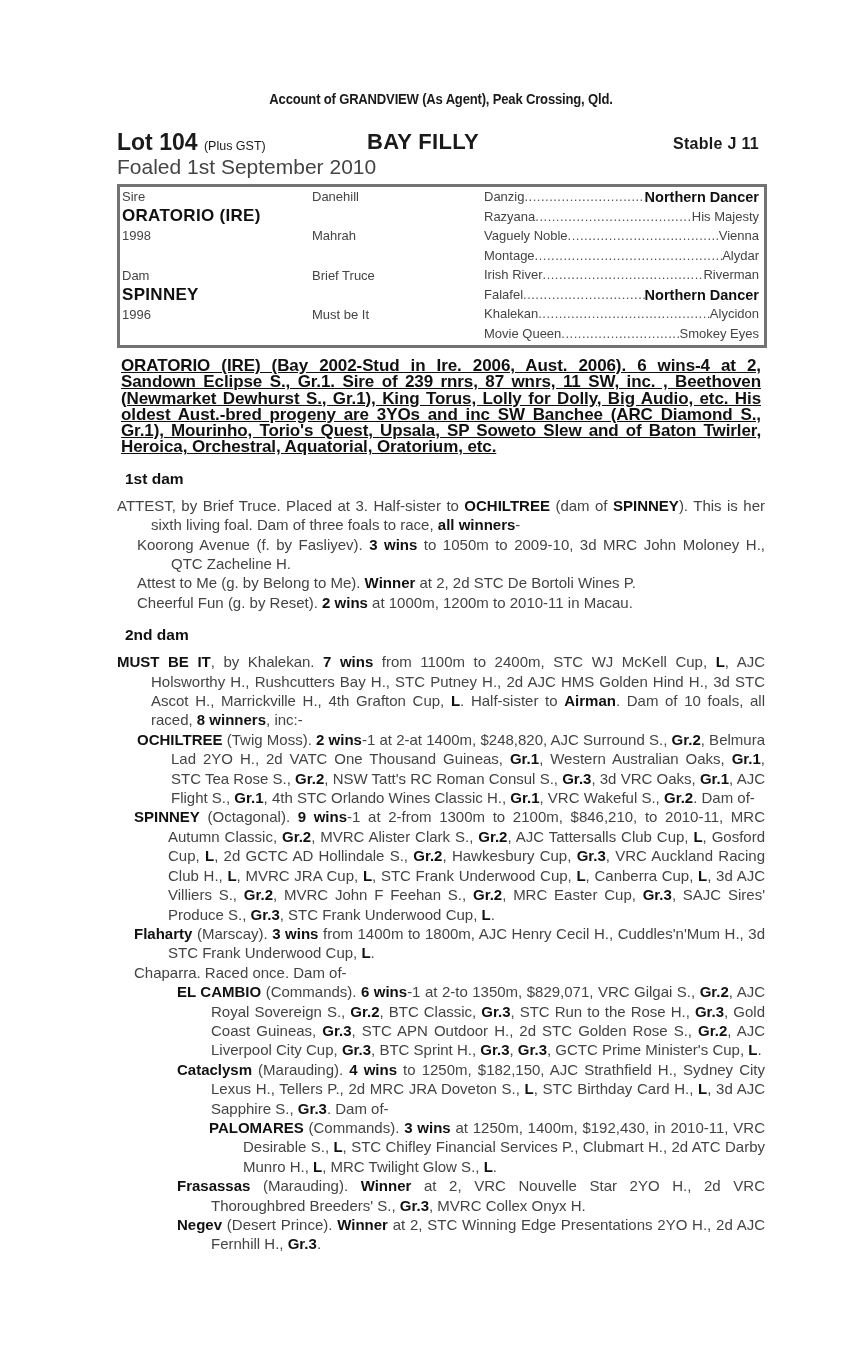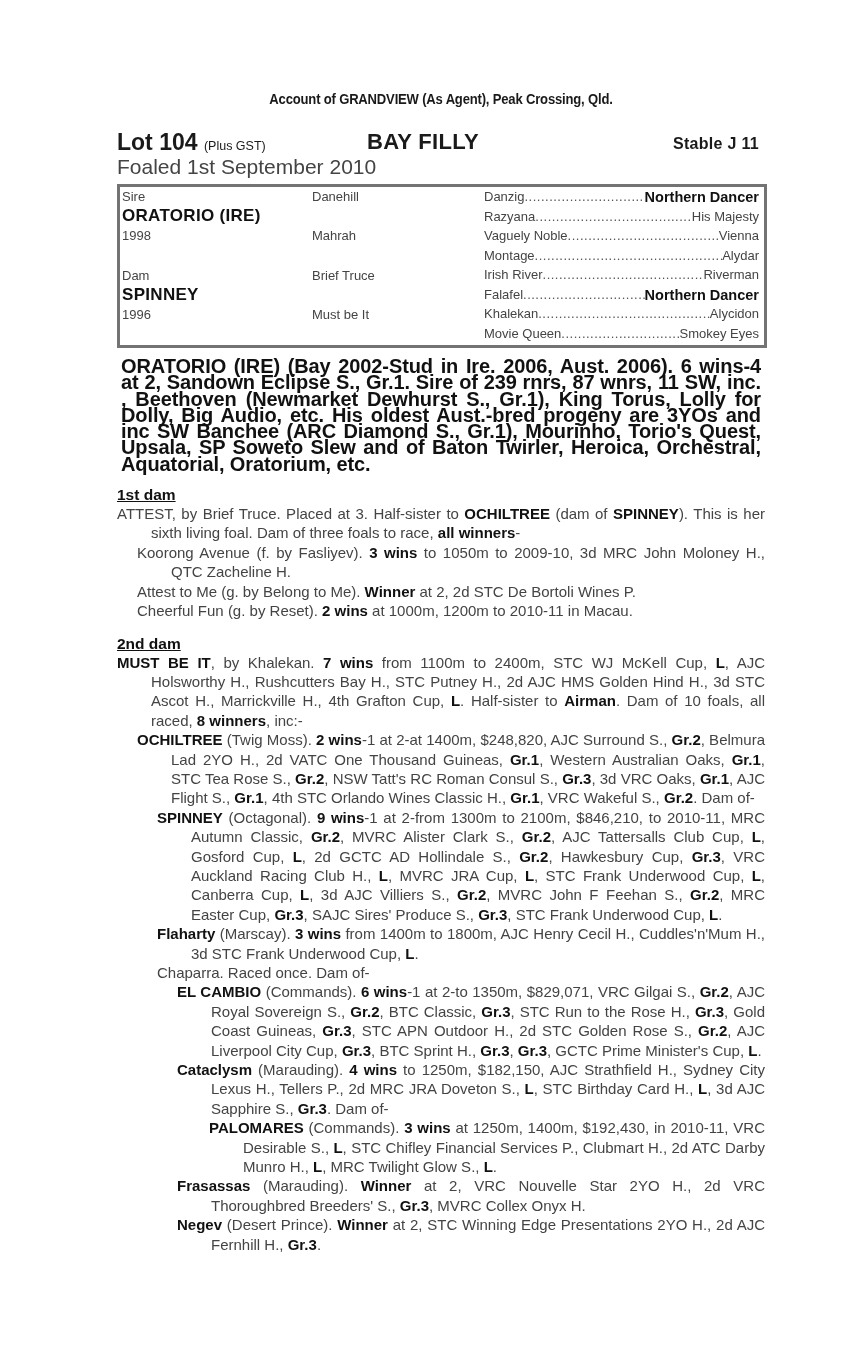--- a/index.html
+++ b/index.html
@@ -19,27 +19,27 @@
   .brand-mark { display:inline-block; position:relative; width:16px; height:16px; vertical-align:-2px; margin:0 2px; }
   .ped { margin-top:6px; border:3px solid #737373; width:644px; height:158px; position:relative; font-size:13px; color:#444; }
   .ped .cell { position:absolute; line-height:20px; white-space:nowrap; }
   .ped .big { font-weight:bold; font-size:17px; color:#111; letter-spacing:0.3px; }
   .ped .gg { left:364px; width:275px; display:flex;justify-content:space-between; }
   .ped .gg .l { flex:0 0 auto; }
   .ped .gg .dots { flex:1 1 auto; overflow:hidden; white-space:nowrap; color:#555; }
   .ped .gg .dots::before { content:"..................................................................................................................."; letter-spacing:0.5px; }
   .ped .gg .r { flex:0 0 auto; }
   .ped .gg .r.b { font-weight:bold; color:#111; font-size:14.5px; }
-  .sireblurb { margin-top:10px; font-weight:bold; font-size:20px; line-height:16.3px; text-align:justify; color:#111;
-               padding:0 4px; letter-spacing:-0.1px; }
+  .sireblurb { margin-top:10px; font-weight:bold; font-size:17px; line-height:16.3px; text-align:justify; color:#111;
+               padding:0 4px; letter-spacing:-0.1px;text-decoration:underline; }
   .sec { margin-top:14px; font-size:15px; line-height:19.4px; color:#444; }
-  .sec h3 { margin:0; font-size:15.5px; font-weight:bold; color:#111; line-height:18px;text-decoration:underline; }
+  .sec h3 { margin:8px; font-size:15.5px; font-weight:bold; color:#111; line-height:18px; }
   .p { text-align:justify; padding-left:34px; text-indent:-34px; }
   .p.i1 { margin-left:20px; }
-  .p.i2 { margin-left:40px; }
+  .p.i2 { margin-left:17px; }
   .p.i3 { margin-left:60px; }
   .p.i4 { margin-left:92px; }
   b, .b { color:#111; font-weight:bold; }
   .lastline { text-align-last:left; }
 </style>
 </head>
 <body>
 
 <div class="page">
 

